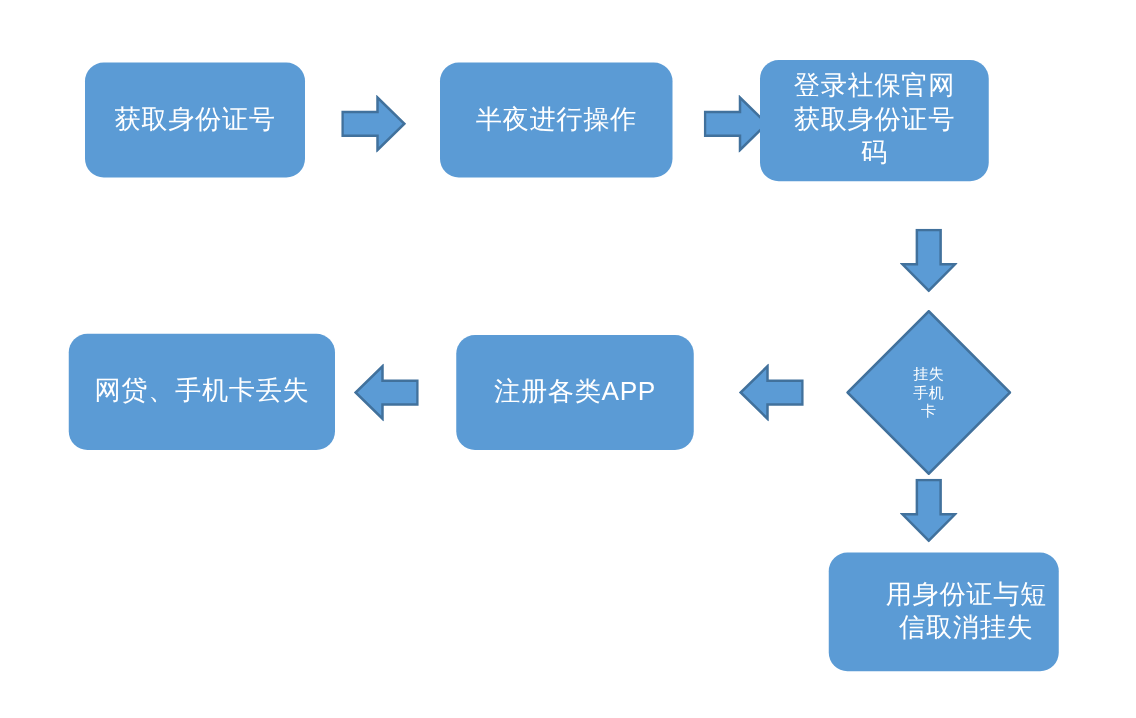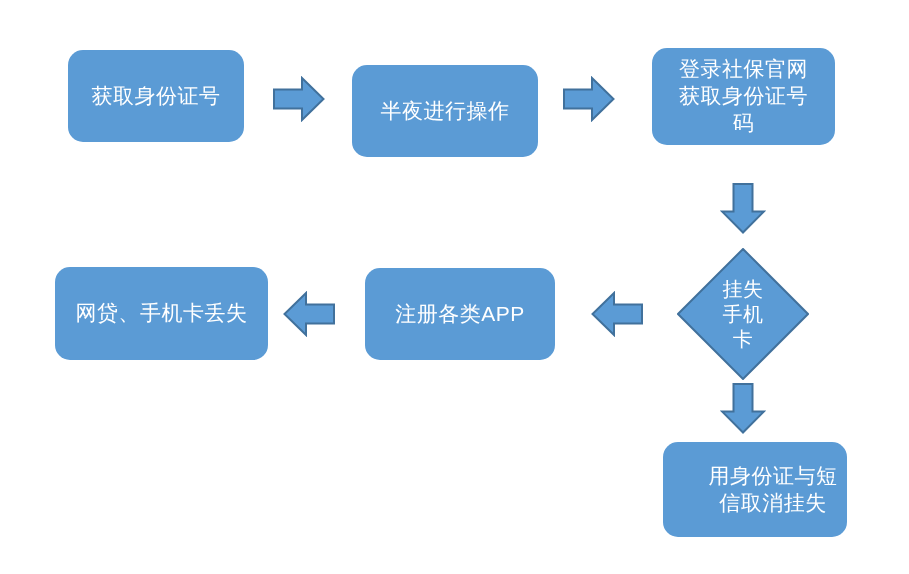--- a/index.html
+++ b/index.html
@@ -49,21 +49,21 @@
     left: 0; top: 0;
     width: 100%; height: 100%;
   }
   .diamond-svg polygon {
     fill: var(--shape-fill);
     stroke: var(--arrow-border);
     stroke-width: 2;
   }
   .diamond-label {
     position: relative;
-    font-size: 20px;
+    font-size: 12px;
     line-height: 1.25;
   }
   .arrow {
     position: absolute;
   }
   .arrow svg {
     display: block;
     width: 100%;
     height: 100%;
   }
@@ -82,31 +82,31 @@
   <div class="node rect" style="left:68px; top:50px; width:176px; height:92px;">
     <span class="label">获取身份证号</span>
   </div>
 
   <div class="arrow" style="left:273px; top:76px; width:52px; height:46px;">
     <svg viewBox="0 0 52 46" preserveAspectRatio="none" aria-hidden="true">
       <polygon points="1,13.5 29,13.5 29,2 50.5,23 29,44 29,32.5 1,32.5"></polygon>
     </svg>
   </div>
 
-  <div class="node rect" style="left:352px; top:50px; width:186px; height:92px;margin-top:15px;">
+  <div class="node rect" style="left:352px; top:50px; width:186px; height:92px;">
     <span class="label">半夜进行操作</span>
   </div>
 
   <div class="arrow" style="left:563px; top:76px; width:52px; height:46px;">
     <svg viewBox="0 0 52 46" preserveAspectRatio="none" aria-hidden="true">
       <polygon points="1,13.5 29,13.5 29,2 50.5,23 29,44 29,32.5 1,32.5"></polygon>
     </svg>
   </div>
 
-  <div class="node rect" style="left:652px; top:48px; width:183px; height:97px;">
+  <div class="node rect" style="left:608px; top:48px; width:183px; height:97px;">
     <span class="label">登录社保官网
 获取身份证号
 码</span>
   </div>
 
   <div class="arrow" style="left:720px; top:183px; width:46px; height:51px;">
     <svg viewBox="0 0 46 52" preserveAspectRatio="none" aria-hidden="true">
       <polygon points="13.5,1 32.5,1 32.5,29 44,29 23,50.5 2,29 13.5,29"></polygon>
     </svg>
   </div>

